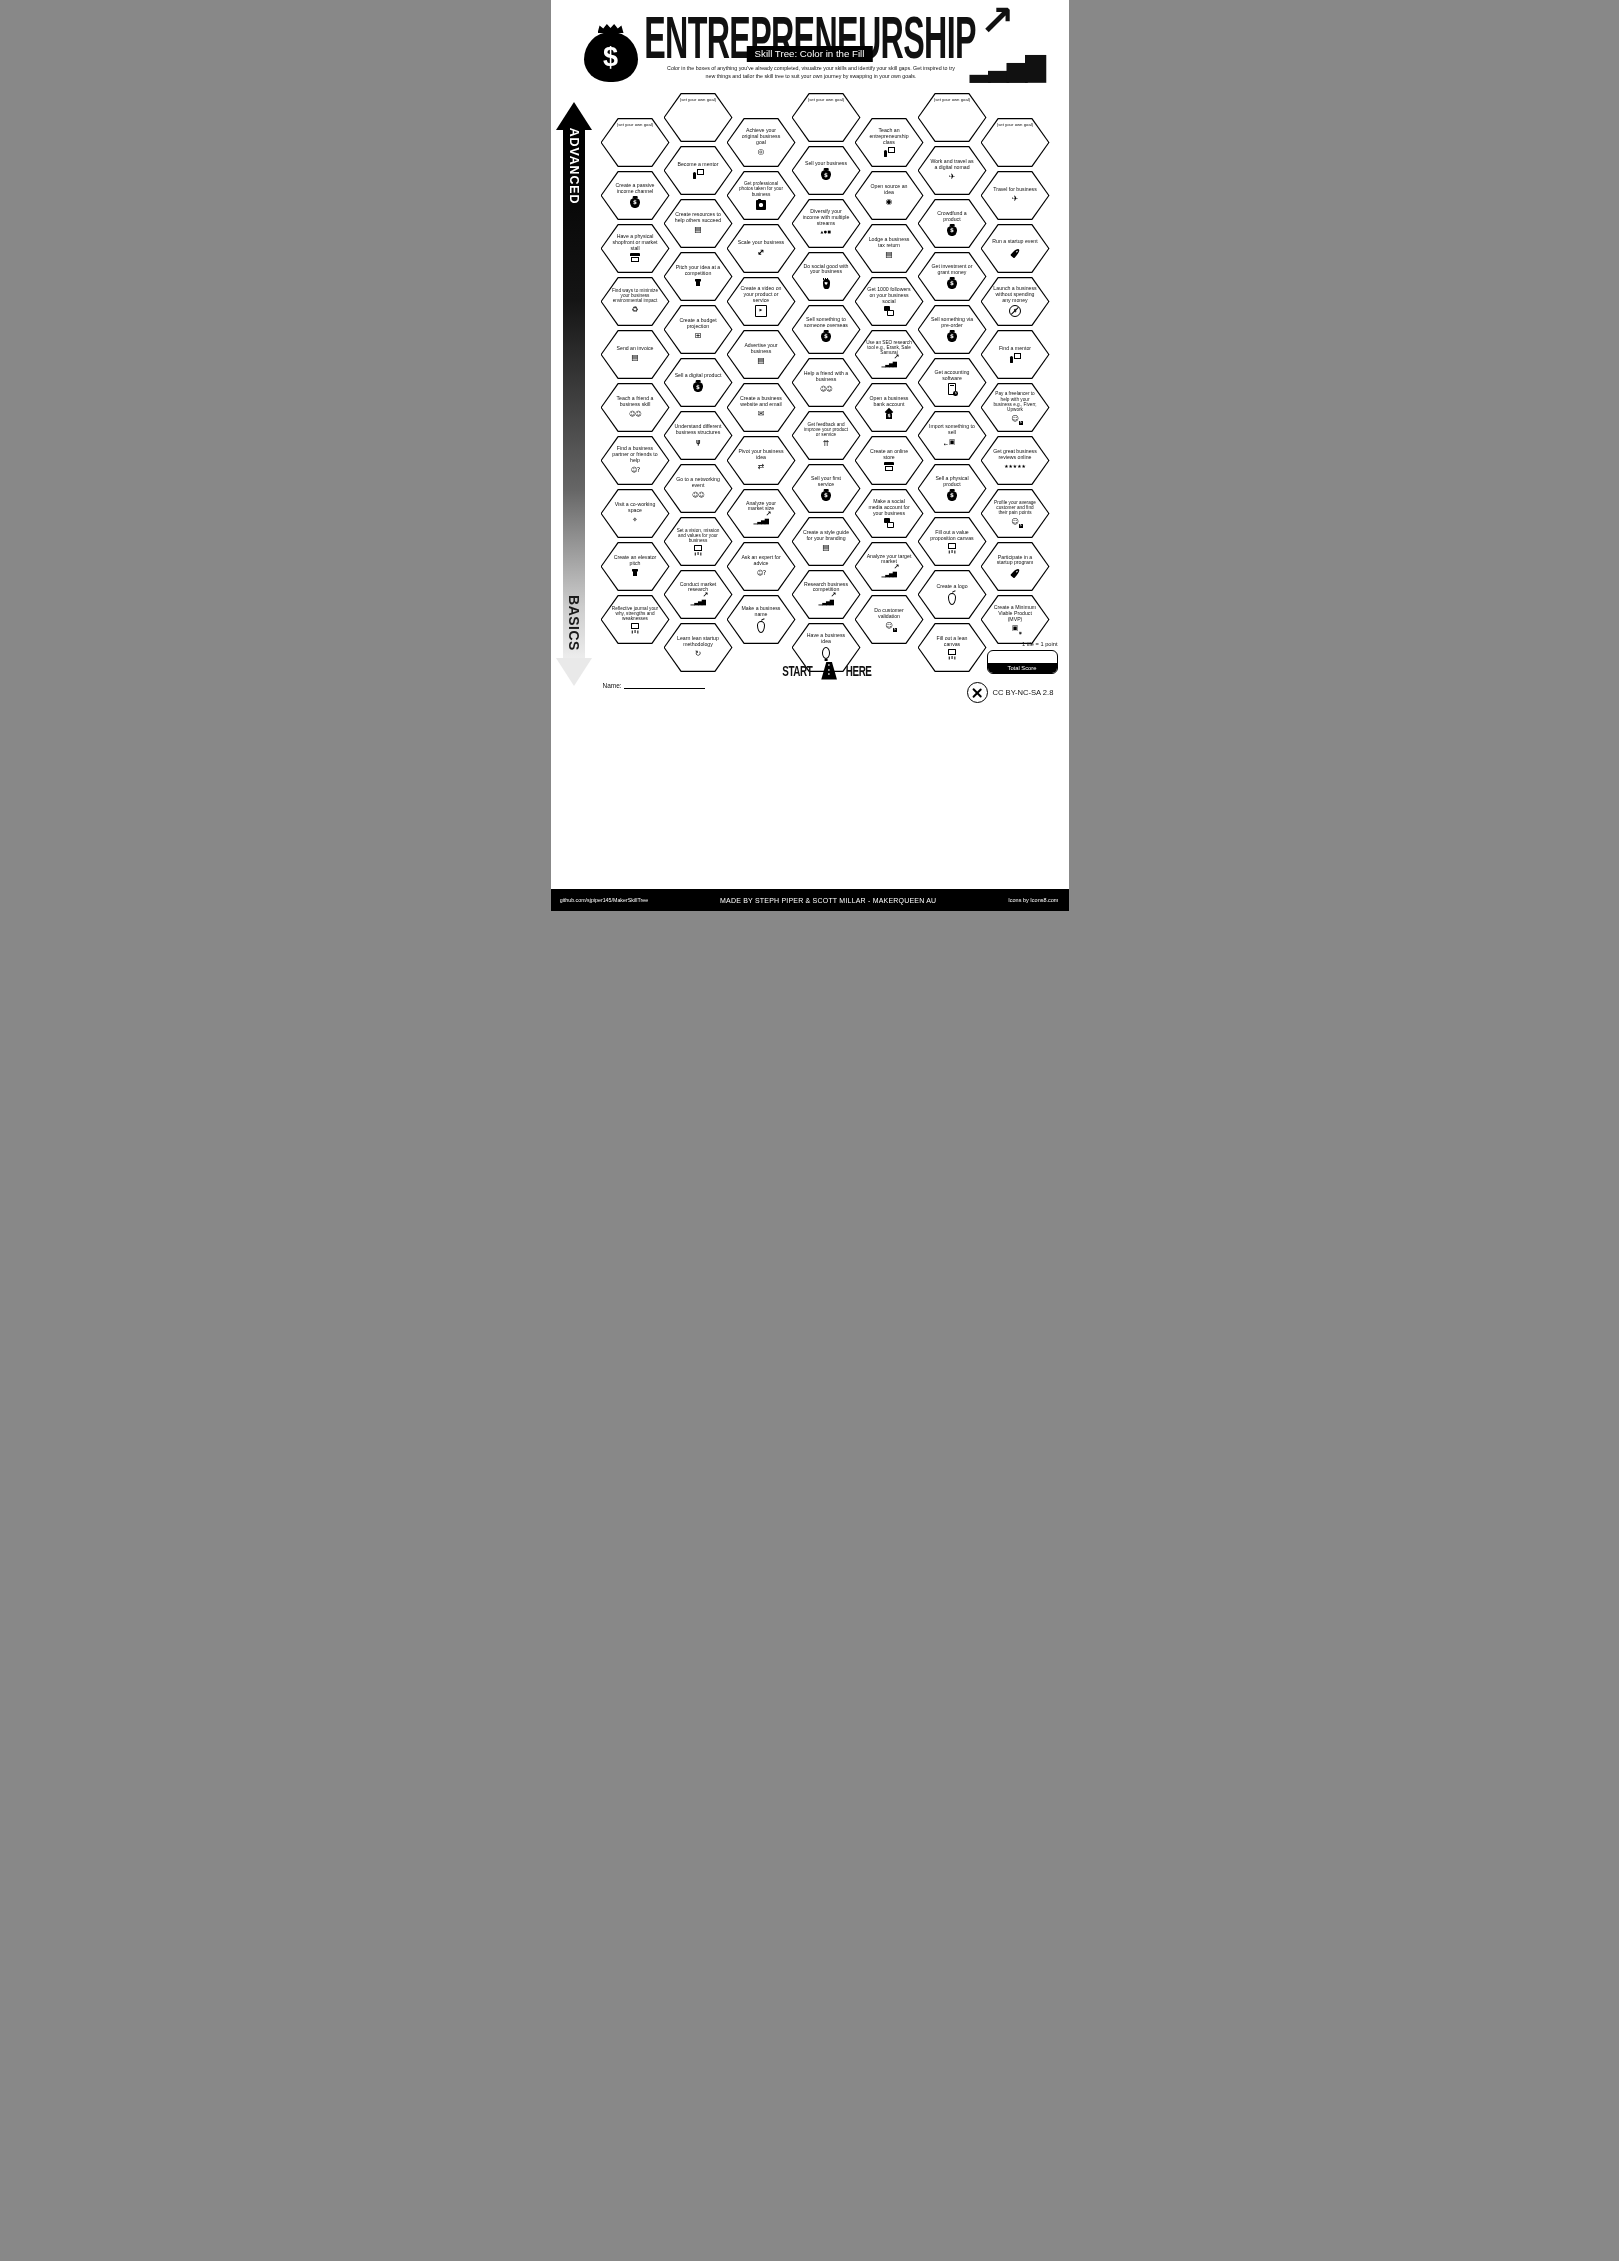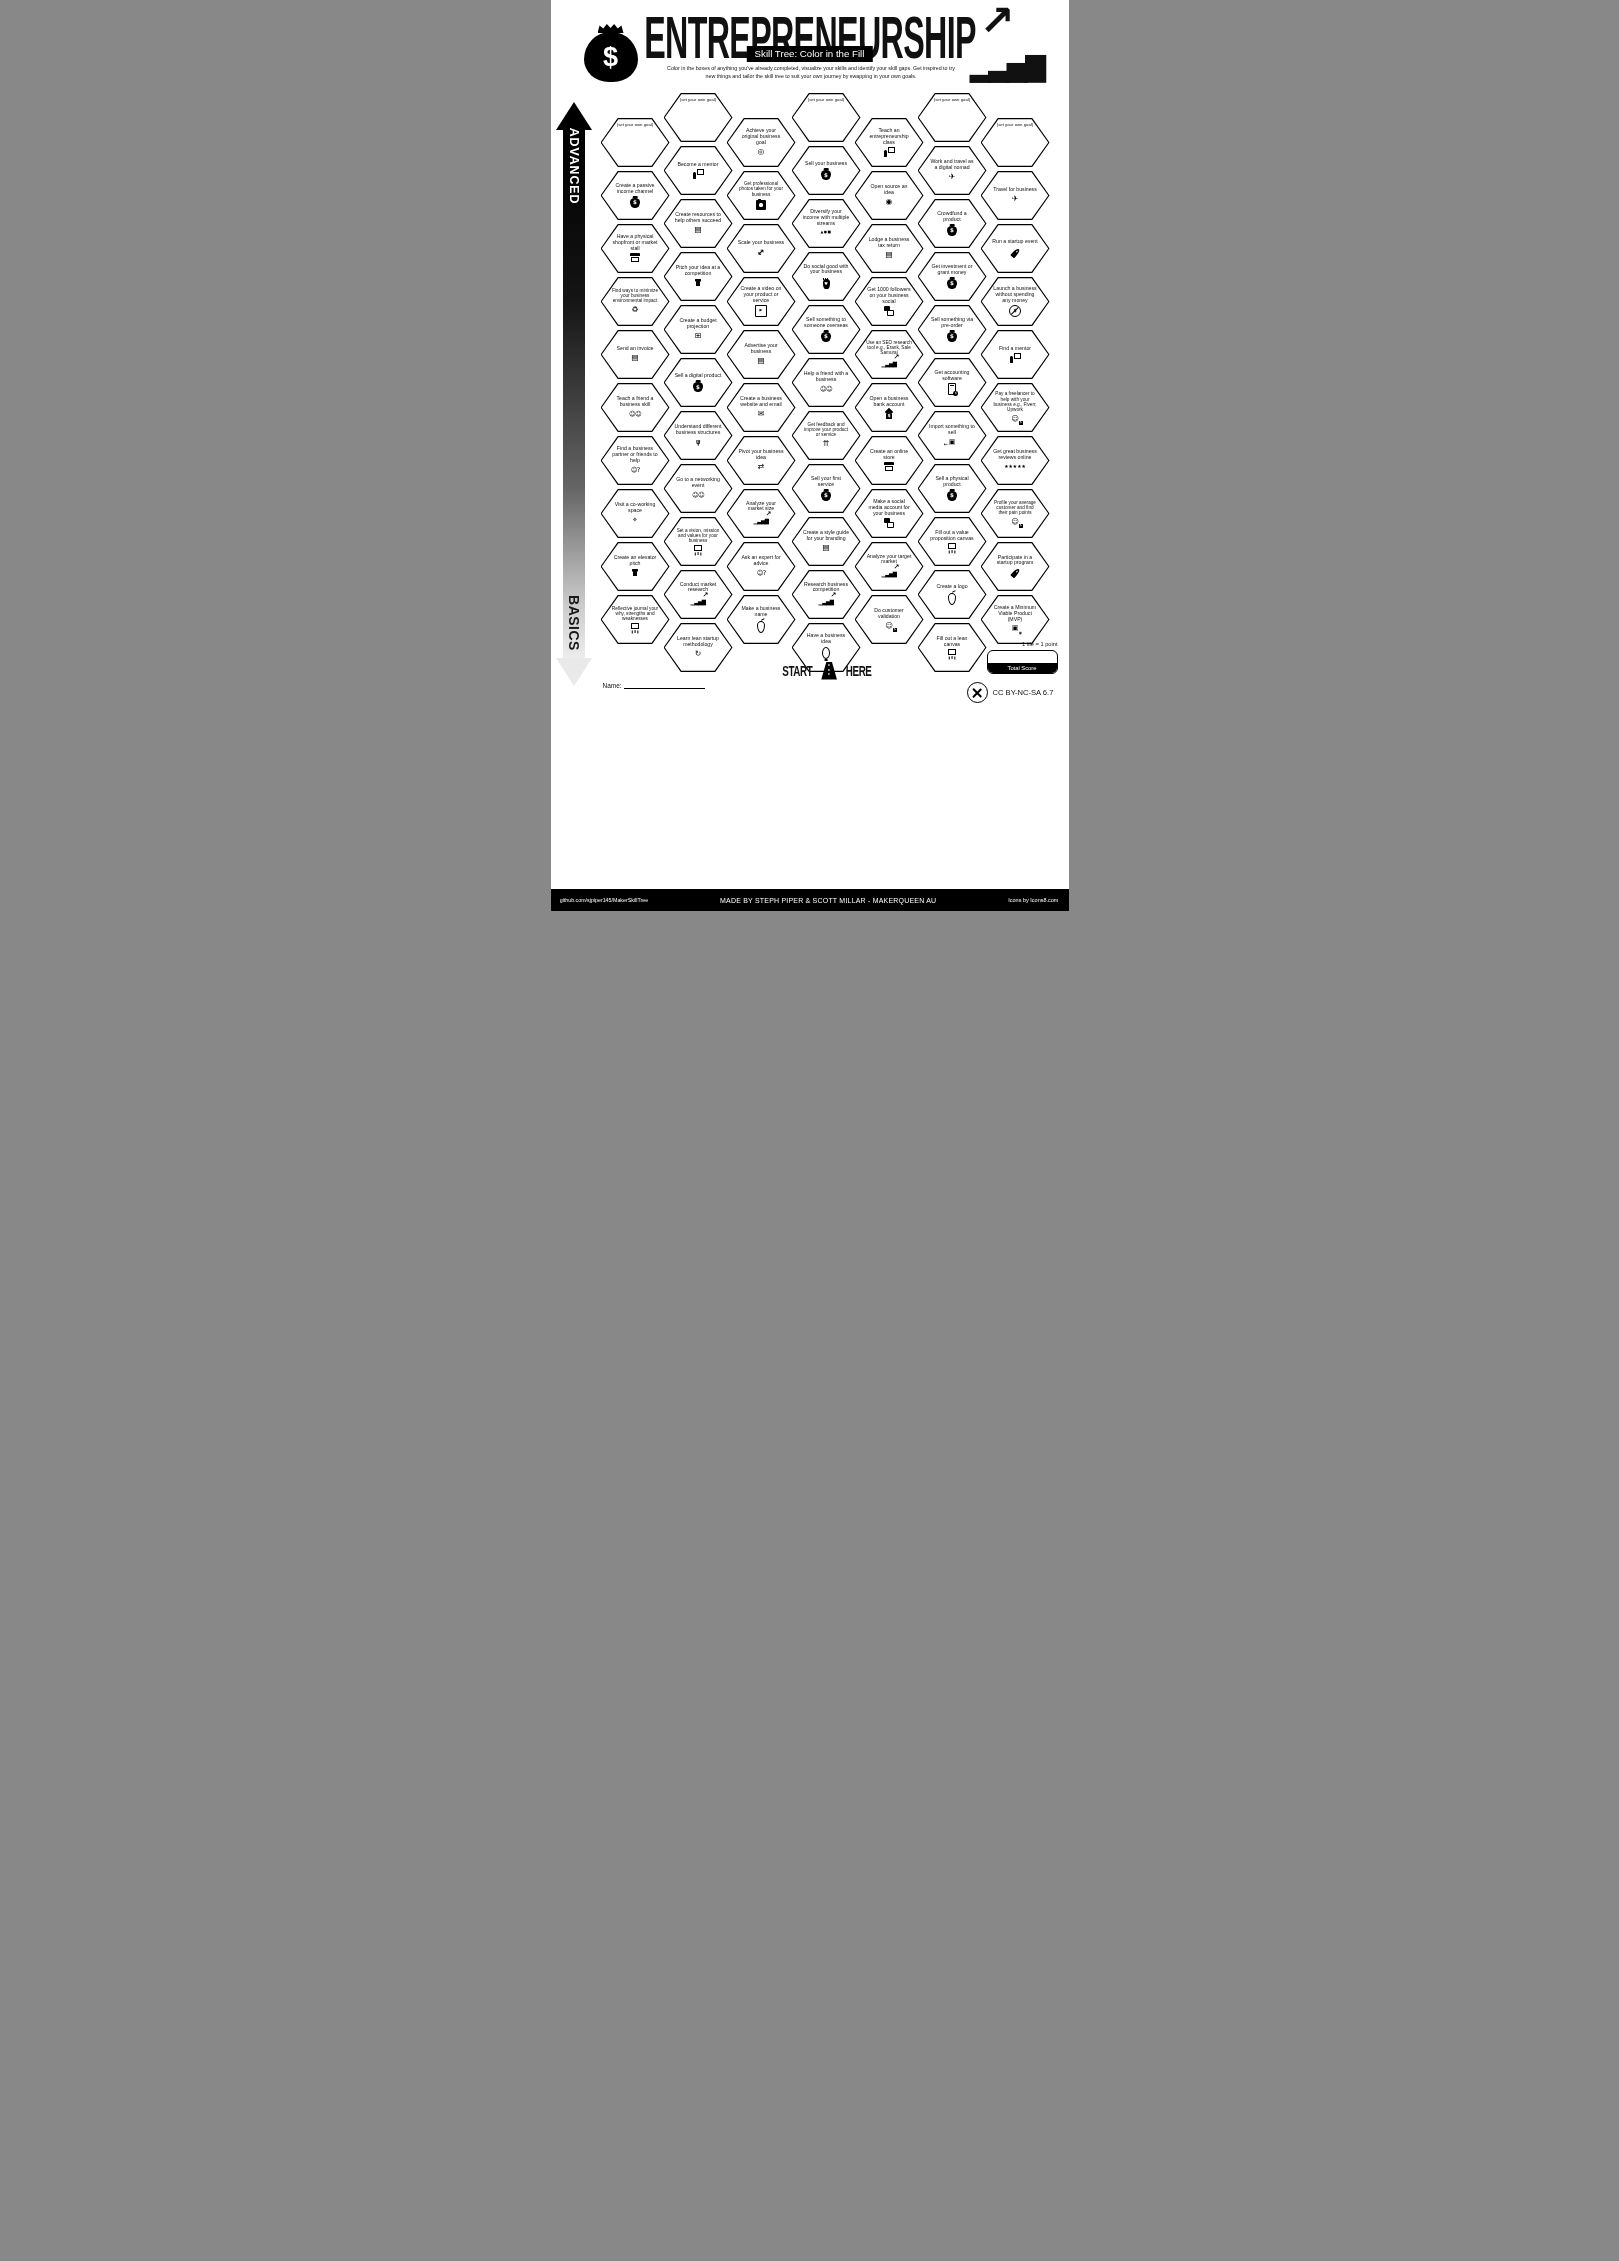--- a/index.html
+++ b/index.html
@@ -600,21 +600,21 @@
     <div class="score-bar">Total Score</div>
   </div>
 
   <div class="name-row">
     <span>Name:</span>
     <span class="name-line"></span>
   </div>
 
   <div class="cc-row">
     <span class="cc-badge"></span>
-    <span class="cc-text">CC BY-NC-SA 6.7</span>
+    <span class="cc-text">CC BY-NC-SA 2.8</span>
   </div>
 
   <div class="footer">
     <span class="f-left">github.com/sjpiper145/MakerSkillTree</span>
     <span class="f-center">MADE BY STEPH PIPER &amp; SCOTT MILLAR  -  MAKERQUEEN AU</span>
     <span class="f-right">Icons by Icons8.com</span>
   </div>
 
 </div>
 

